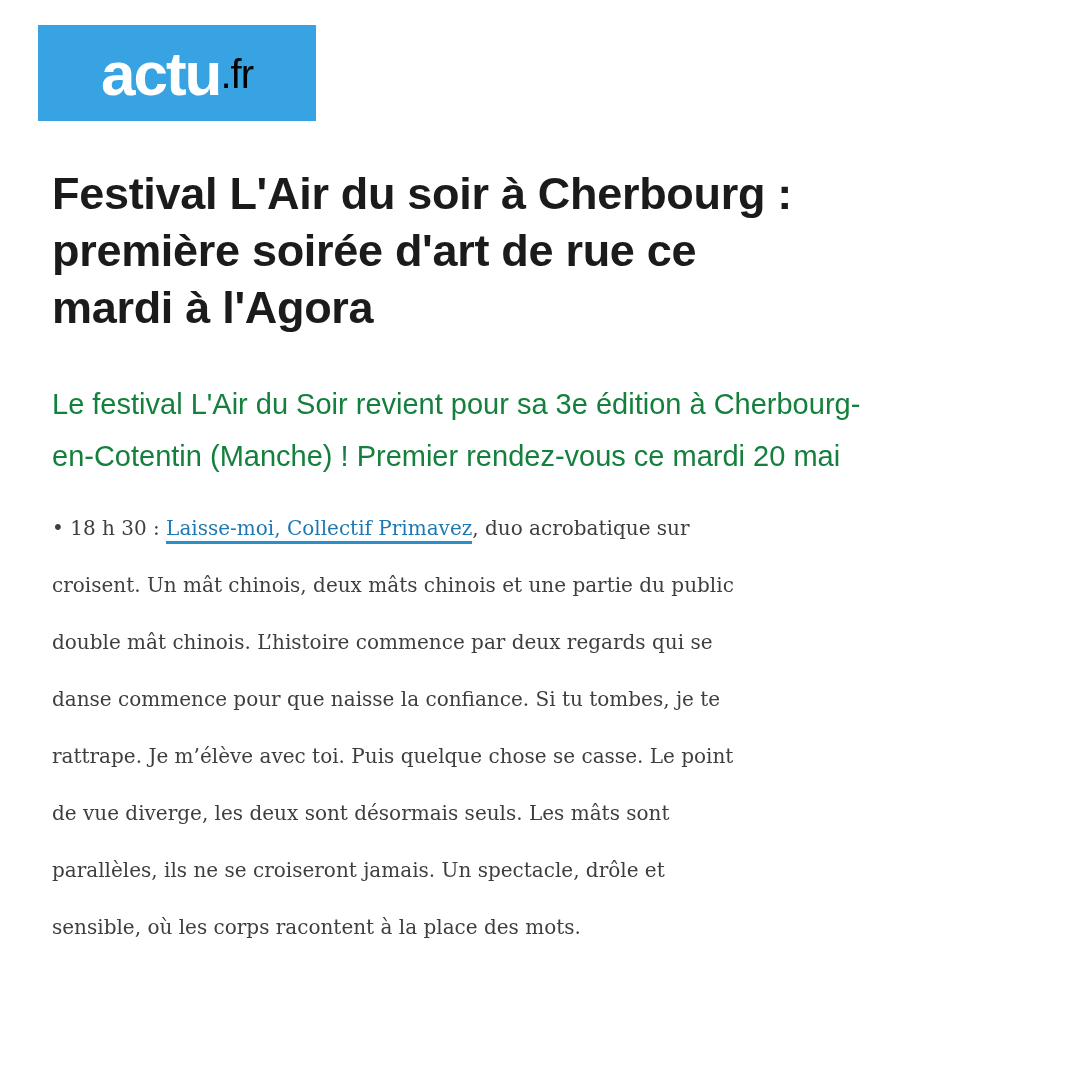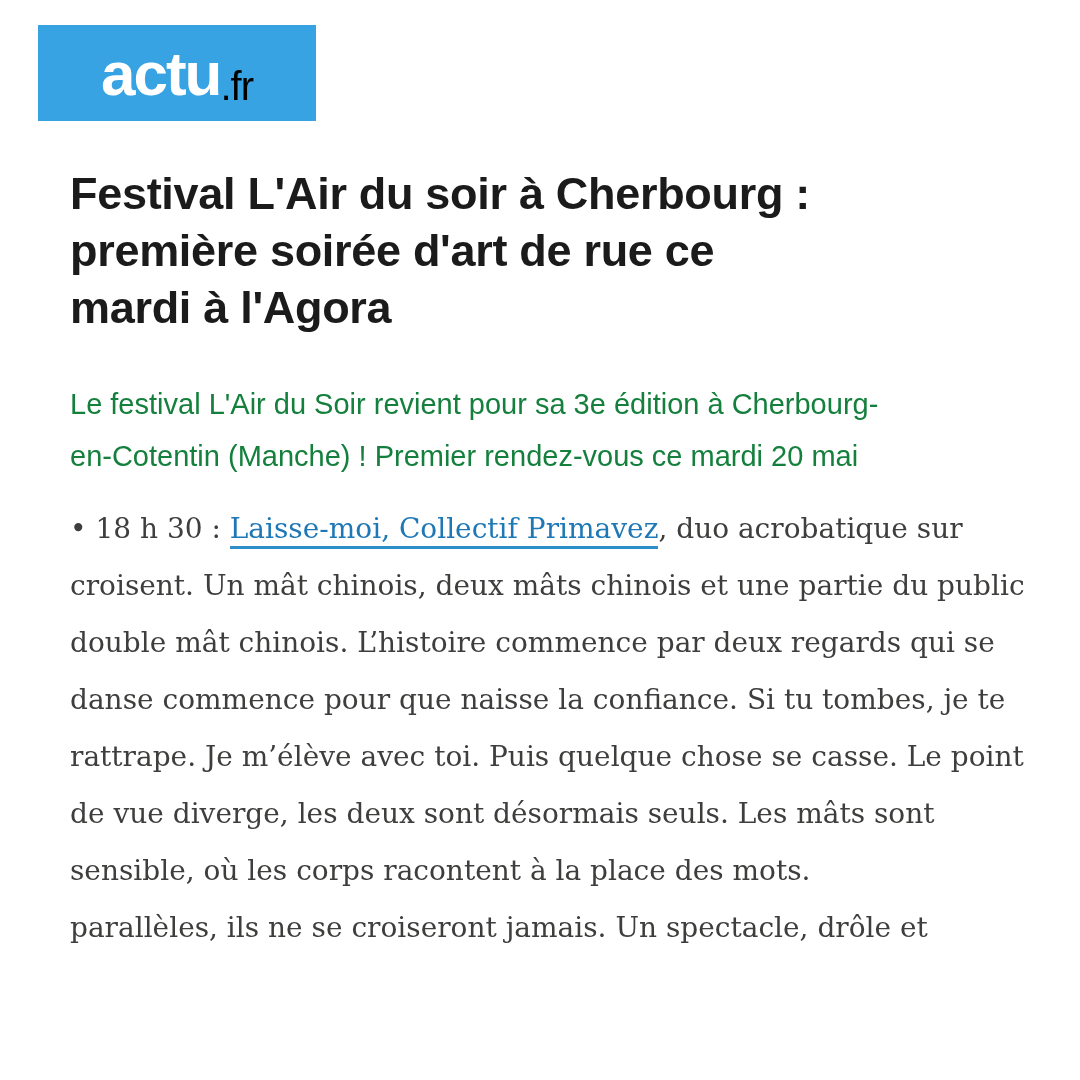--- a/index.html
+++ b/index.html
@@ -23,39 +23,39 @@
     background: #38a3e3;
     display: flex;
     align-items: baseline;
     justify-content: center;
     padding-top: 0;
     box-sizing: border-box;
     cursor: pointer;
   }
   .logo-inner {
     display: flex;
-    align-items: flex-end;
+    align-items: center;
     margin-top: 14px;
   }
   .logo-main {
     color: #ffffff;
     font-weight: bold;
     font-size: 62px;
     line-height: 70px;
     letter-spacing: -2px;
   }
   .logo-tld {
     color: #000000;
     font-weight: normal;
     font-size: 40px;
     letter-spacing: -1px;
   }
   
   .content {
-    margin-left: 32px;
+    margin-left: 14px;
   }
   .article-title {
     margin: 44px 0 0 0;
     font-size: 45px;
     font-weight: 700;
     line-height: 57px;
     letter-spacing: -0.3px;
     color: #1b1b1b;
   }
   .article-title .line { display: block; }
@@ -63,21 +63,21 @@
     margin: 42px 0 0 0;
     font-size: 29px;
     font-weight: 400;
     line-height: 52px;
     color: #15803d;
   }
   .article-lede .line { display: block; }
   .article-body {
     margin: 18px 0 0 0;
     font-family: "DejaVu Serif", "Liberation Serif", serif;
-    font-size: 28px;
+    font-size: 20px;
     line-height: 57px;
     color: #3f3e3d;
   }
   .article-body .line {
     display: block;
     white-space: nowrap;
   }
   a.body-link {
     color: #1e78b5;
     text-decoration: none;
@@ -111,18 +111,18 @@
       <span class="line">en-Cotentin (Manche) ! Premier rendez-vous ce mardi 20 mai</span>
     </p>
 
     <p class="article-body">
       <span class="line"><span>• 18 h 30 : </span><a class="body-link">Laisse-moi, Collectif Primavez</a><span>, duo acrobatique sur</span></span>
       <span class="line">croisent. Un mât chinois, deux mâts chinois et une partie du public</span>
       <span class="line">double mât chinois. L’histoire commence par deux regards qui se</span>
       <span class="line">danse commence pour que naisse la confiance. Si tu tombes, je te</span>
       <span class="line">rattrape. Je m’élève avec toi. Puis quelque chose se casse. Le point</span>
       <span class="line">de vue diverge, les deux sont désormais seuls. Les mâts sont</span>
+      <span class="line">parallèles, ils ne se croiseront jamais. Un spectacle, drôle et</span>
       <span class="line">sensible, où les corps racontent à la place des mots.</span>
-      <span class="line">parallèles, ils ne se croiseront jamais. Un spectacle, drôle et</span>
     </p>
 
   </div>
 </div>
 
 </body></html>

